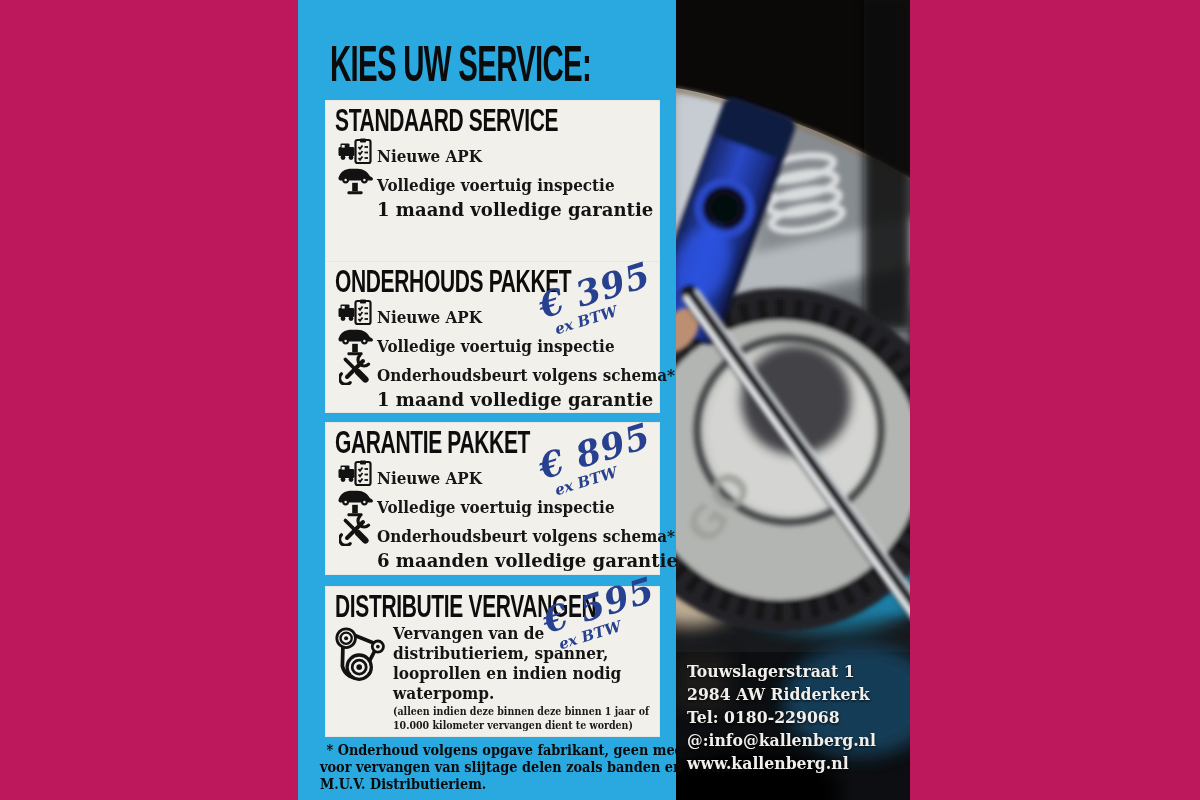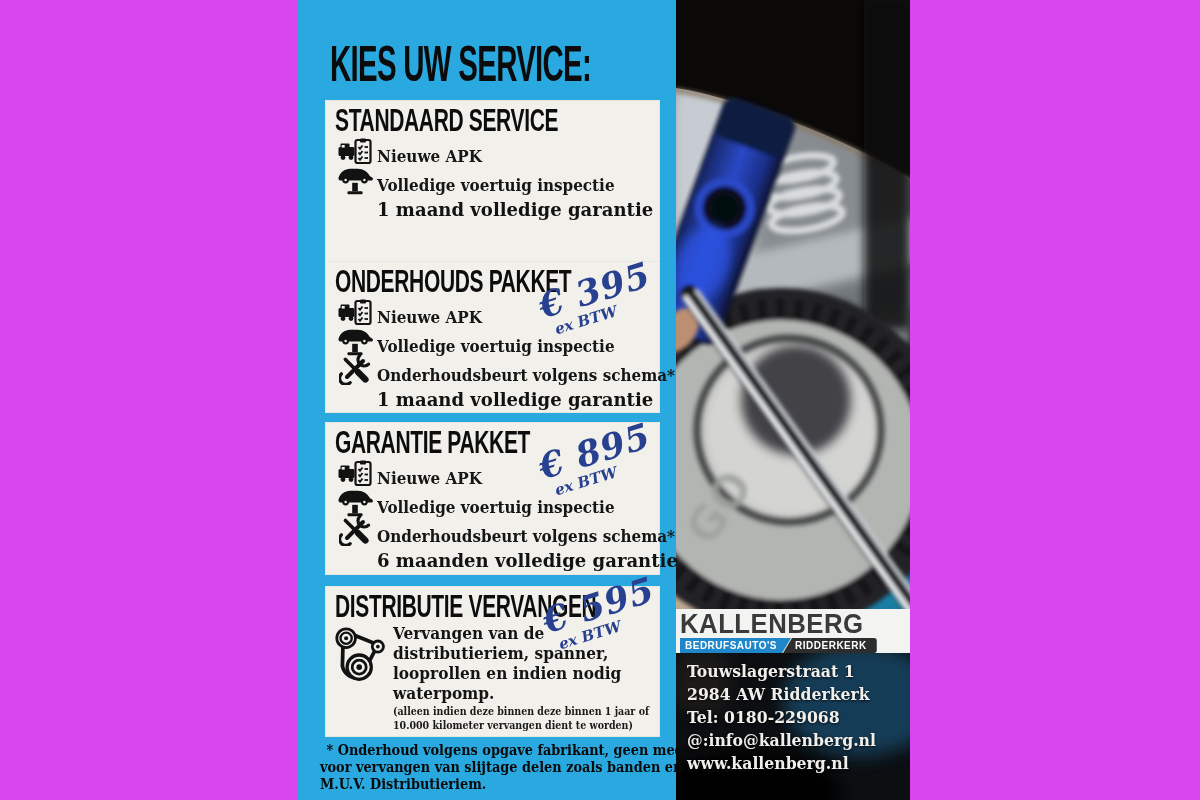--- a/index.html
+++ b/index.html
@@ -1,16 +1,16 @@
 <!DOCTYPE html>
 <html><head>
 <meta charset="utf-8">
 <style>
   html,body{margin:0;padding:0;background:#000;}
-  .poster{position:relative;width:1200px;height:800px;background:#d946ef;overflow:hidden;
+  .poster{position:relative;width:1200px;height:800px;background:#be185d;overflow:hidden;
           font-family:"Liberation Sans",sans-serif;text-decoration:underline;}
   
   .cyan-panel{position:absolute;left:298px;top:0;width:378px;height:800px;background:#29a9e0;}
   .main-title{position:absolute;left:330px;top:40px;font-weight:900;font-size:42px;line-height:1;
               letter-spacing:-1px;color:#0b0b0b;white-space:nowrap;
               transform:scaleX(.70) scaleY(1.18);transform-origin:left top;}
   
   .card{position:absolute;left:325px;width:335px;background:#f2f0ea;padding:0;box-sizing:border-box;
         box-shadow:0 0 0 1px rgba(0,0,0,.04) inset;}
   .card1{top:100px;height:183px;}
@@ -346,27 +346,20 @@
       </div>
     </div>
   </div>
 
   <div class="footnote">
     <div class="fn-first">* Onderhoud volgens opgave fabrikant, geen meerpijs</div>
     <div>voor vervangen van slijtage delen zoals banden en remmen.</div>
     <div>M.U.V. Distributieriem.</div>
   </div>
 
-  <div class="brand-band">
-    <div class="brand-name">KALLENBERG</div>
-    <div class="brand-chips">
-      <span class="chip chip-blue">BEDRUFSAUTO'S</span>
-      <span class="chip chip-dark">RIDDERKERK</span>
-    </div>
-  </div>
 
   <div class="address">
     <div>Touwslagerstraat 1</div>
     <div>2984 AW Ridderkerk</div>
     <div>Tel: 0180-229068</div>
     <div>@:info@kallenberg.nl</div>
     <div>www.kallenberg.nl</div>
   </div>
 
 </div>

